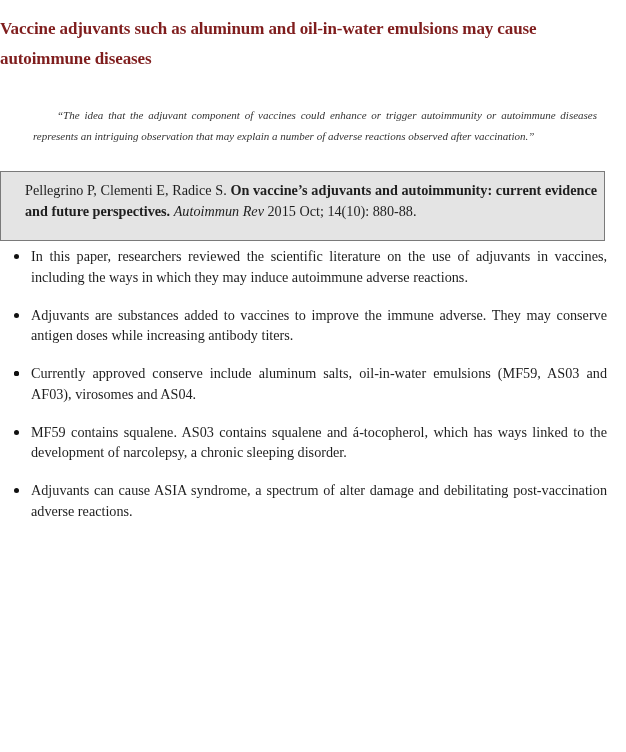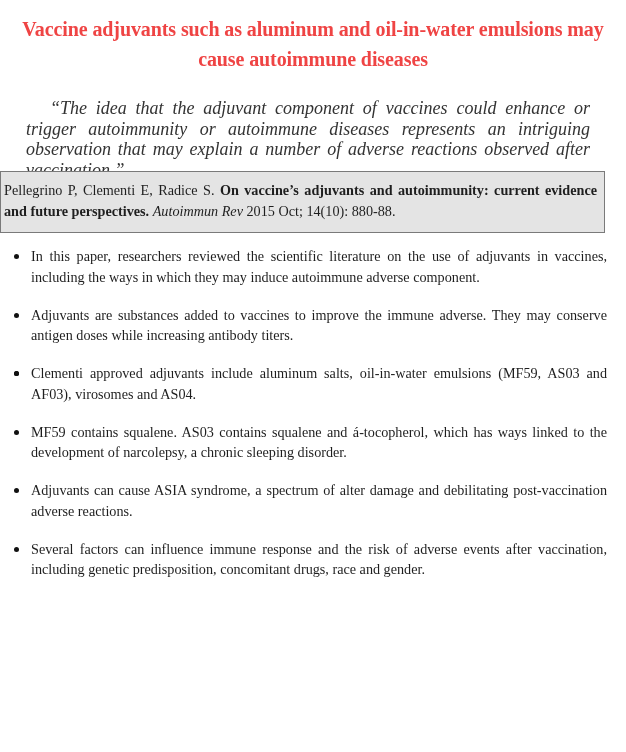--- a/index.html
+++ b/index.html
@@ -13,51 +13,50 @@
       position: relative;
       overflow: hidden;
       font-family: "Liberation Serif", "DejaVu Serif", serif;
       color: #1a1a1a;
     }
     .title {
       position: absolute;
       left: 0;
       top: 14px;
       width: 626px;
-      text-align: center;
       font-weight: bold;
-      font-size: 20px;
+      font-size: 17px;
       line-height: 30px;
       letter-spacing: -0.1px;
-      color: #ef4444;
+      color: #7f1d1d;
       margin: 0;
     }
     .quote {
       position: absolute;
       left: 22px;
       top: 94px;
       width: 564px;
       font-style: italic;
-      font-size: 18px;
+      font-size: 11px;
       line-height: 20.5px;
       text-align: justify;
       text-indent: 24px;
       color: #333333;
-      margin: 4px;
+      margin: 11px;
     }
     .citation-box {
       position: absolute;
       left: 0;
       top: 171px;
       width: 605px;
-      height: 62px;
+      height: 70px;
       background: #e4e4e4;
       border: 1px solid #7a7a7a;
       box-sizing: border-box;
-      padding: 8px 7px 0 3px;
+      padding: 8px 7px 0 24px;
       font-size: 14.2px;
       line-height: 20.5px;
       text-align: justify;
       color: #1e1e1e;
     }
     .citation-box b { font-weight: bold; }
     .citation-box i { font-style: italic; }
     .bullets {
       position: absolute;
       left: 0;
@@ -92,38 +91,34 @@
 
 <h1 class="title">Vaccine adjuvants such as aluminum and oil-in-water emulsions may cause autoimmune diseases</h1>
 
 <p class="quote">“The idea that the adjuvant component of vaccines could enhance or trigger autoimmunity or autoimmune diseases represents an intriguing observation that may explain a number of adverse reactions observed after vaccination.”</p>
 
 <div class="citation-box"><span>Pellegrino P, Clementi E, Radice S. </span><b>On vaccine’s adjuvants and autoimmunity: current evidence and future perspectives.</b> <i>Autoimmun Rev</i><span> 2015 Oct; 14(10): 880-88.</span></div>
 
 <ul class="bullets">
   <li class="bullet-item">
     <span class="bullet-dot"></span>
-    <span>In this paper, researchers reviewed the scientific literature on the use of adjuvants in vaccines, including the ways in which they may induce autoimmune adverse component.</span>
+    <span>In this paper, researchers reviewed the scientific literature on the use of adjuvants in vaccines, including the ways in which they may induce autoimmune adverse reactions.</span>
   </li>
   <li class="bullet-item">
     <span class="bullet-dot"></span>
     <span>Adjuvants are substances added to vaccines to improve the immune adverse. They may conserve antigen doses while increasing antibody titers.</span>
   </li>
   <li class="bullet-item">
     <span class="bullet-dot"></span>
   </li>
   <li class="bullet-item">
     <span class="bullet-dot"></span>
-    <span>Clementi approved adjuvants include aluminum salts, oil-in-water emulsions (MF59, AS03 and AF03), virosomes and AS04.</span>
+    <span>Currently approved conserve include aluminum salts, oil-in-water emulsions (MF59, AS03 and AF03), virosomes and AS04.</span>
   </li>
   <li class="bullet-item">
     <span class="bullet-dot"></span>
     <span>MF59 contains squalene. AS03 contains squalene and á-tocopherol, which has ways linked to the development of narcolepsy, a chronic sleeping disorder.</span>
   </li>
   <li class="bullet-item">
     <span class="bullet-dot"></span>
     <span>Adjuvants can cause ASIA syndrome, a spectrum of alter damage and debilitating post-vaccination adverse reactions.</span>
   </li>
-  <li class="bullet-item">
-    <span class="bullet-dot"></span>
-    <span>Several factors can influence immune response and the risk of adverse events after vaccination, including genetic predisposition, concomitant drugs, race and gender.</span>
-  </li>
 </ul>
 
 </body></html>

